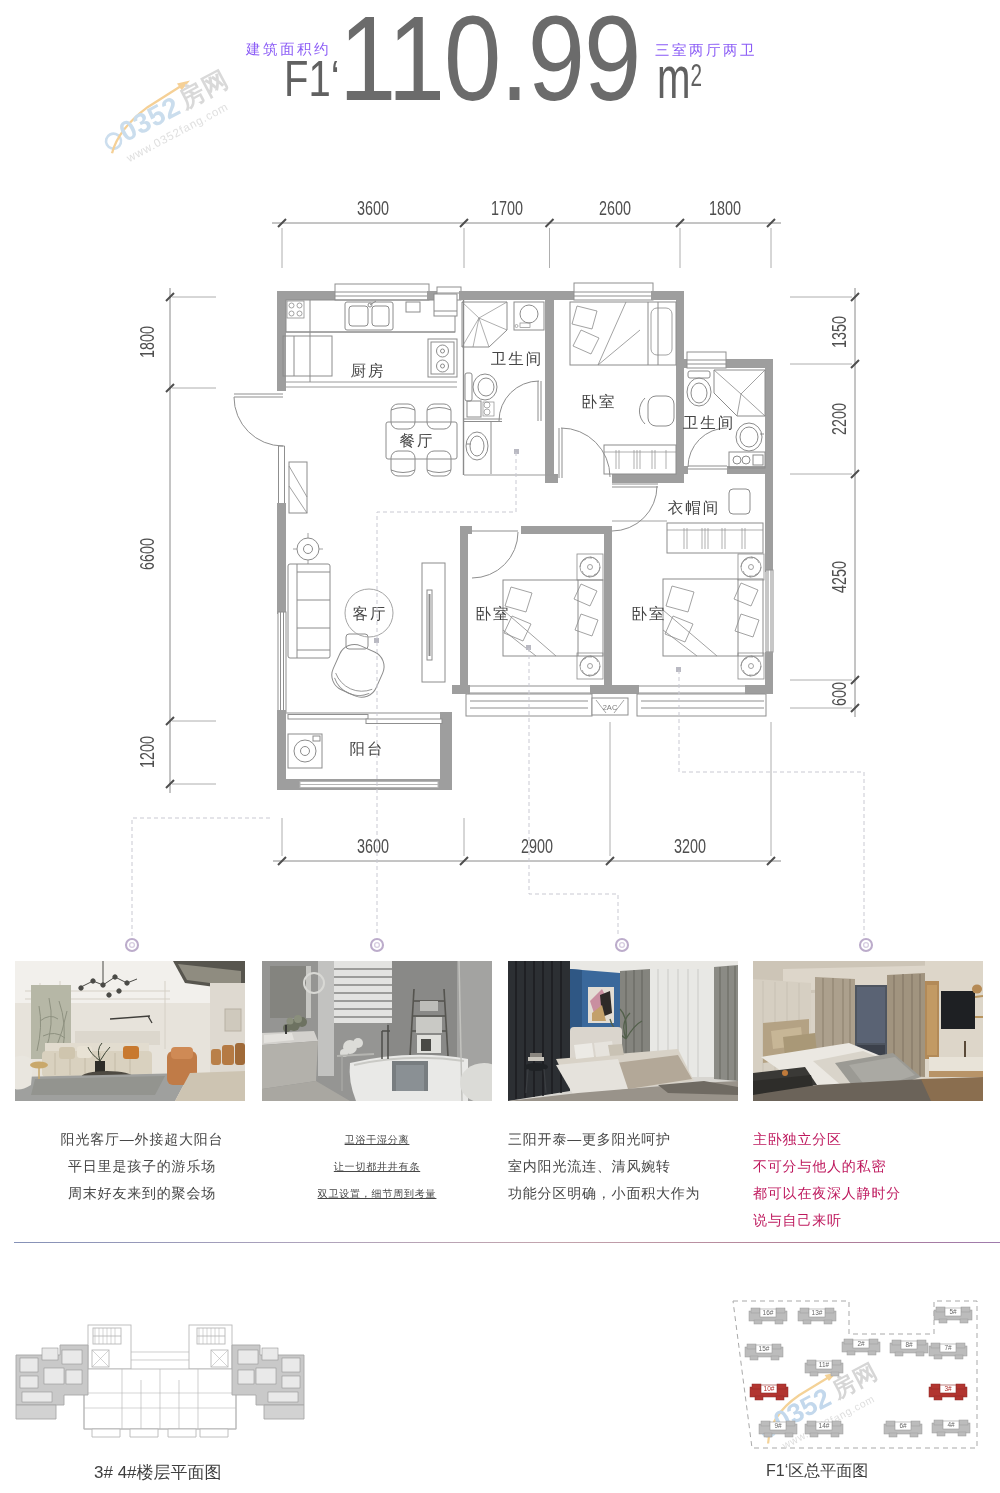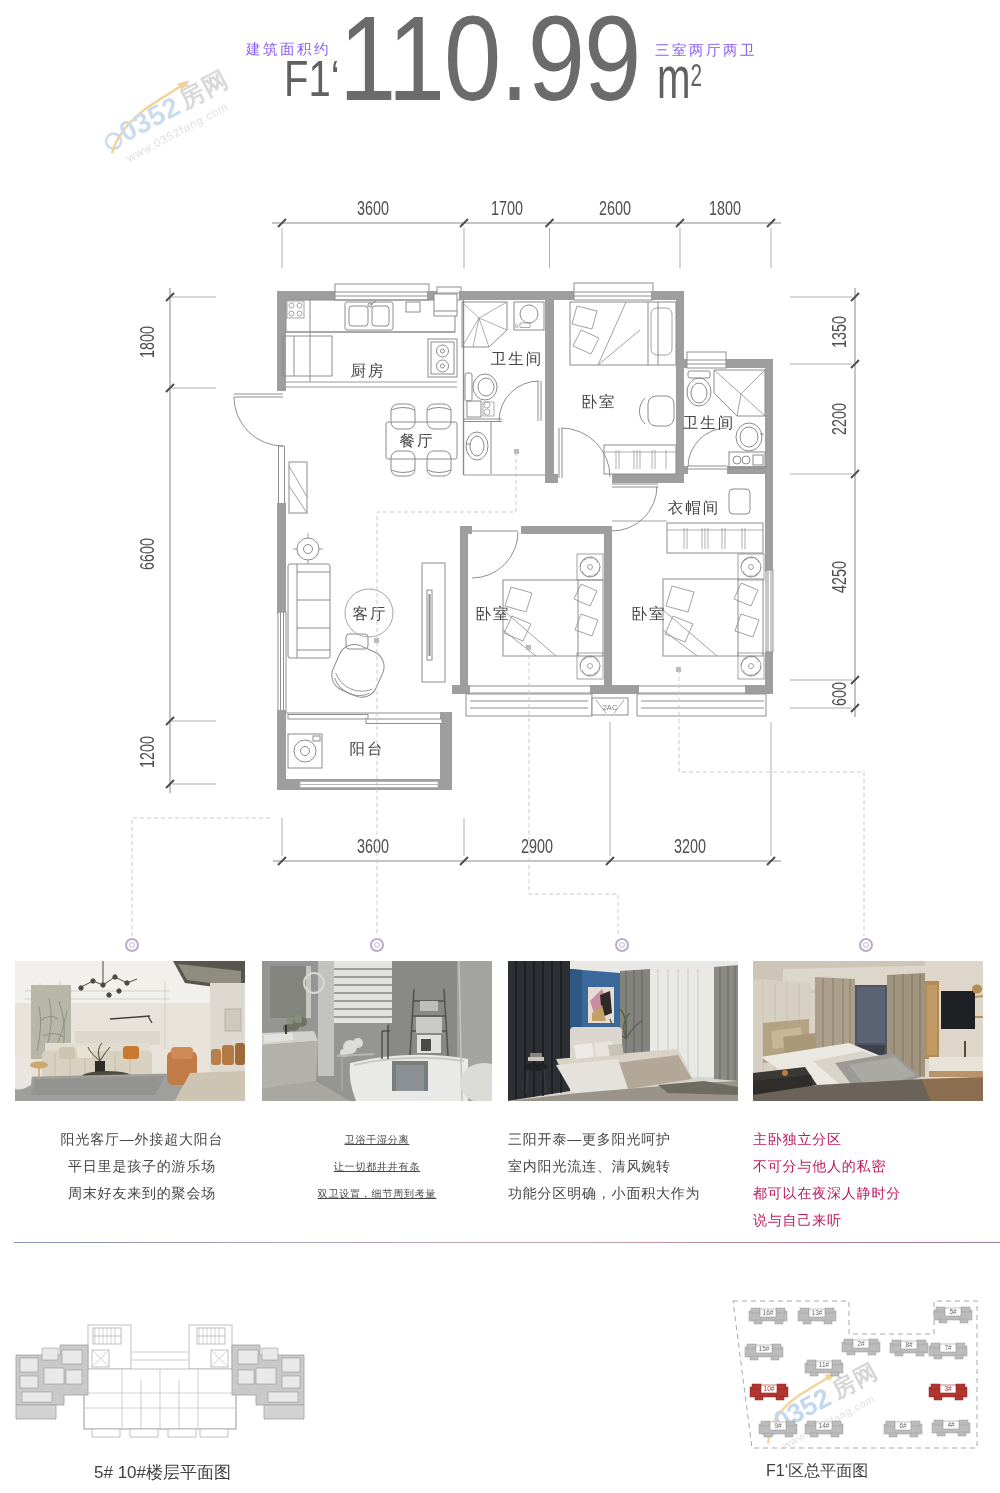--- a/index.html
+++ b/index.html
@@ -1100,15 +1100,15 @@
 <rect x="932" y="1423" width="38" height="10" fill="#bcbcbc" stroke="#9a9a9a" stroke-width="0.5"></rect>
 <rect x="934" y="1420" width="9" height="5" fill="#bcbcbc" stroke="#9a9a9a" stroke-width="0.5"></rect>
 <rect x="959" y="1420" width="9" height="5" fill="#bcbcbc" stroke="#9a9a9a" stroke-width="0.5"></rect>
 <rect x="937" y="1432" width="8" height="4" fill="#bcbcbc" stroke="#9a9a9a" stroke-width="0.5"></rect>
 <rect x="958" y="1432" width="8" height="4" fill="#bcbcbc" stroke="#9a9a9a" stroke-width="0.5"></rect>
 <rect x="943" y="1421" width="16" height="8" fill="#ffffff" stroke="#9a9a9a" stroke-width="0.6"></rect>
 <text x="951" y="1427.2" font-size="6.5" fill="#666666" text-anchor="middle" font-family="Liberation Sans">4#</text>
 </g>
 </svg>
 
-<div class="abs" style="left:94px;top:1461px;font-size:17px;color:#3f3f3f;">5# 10#楼层平面图</div>
+<div class="abs" style="left:94px;top:1461px;font-size:17px;color:#3f3f3f;">3# 4#楼层平面图</div>
 
 <div class="abs" style="left:766px;top:1461px;font-size:16px;color:#3f3f3f;">F1‘区总平面图</div>
 
 </body></html>

